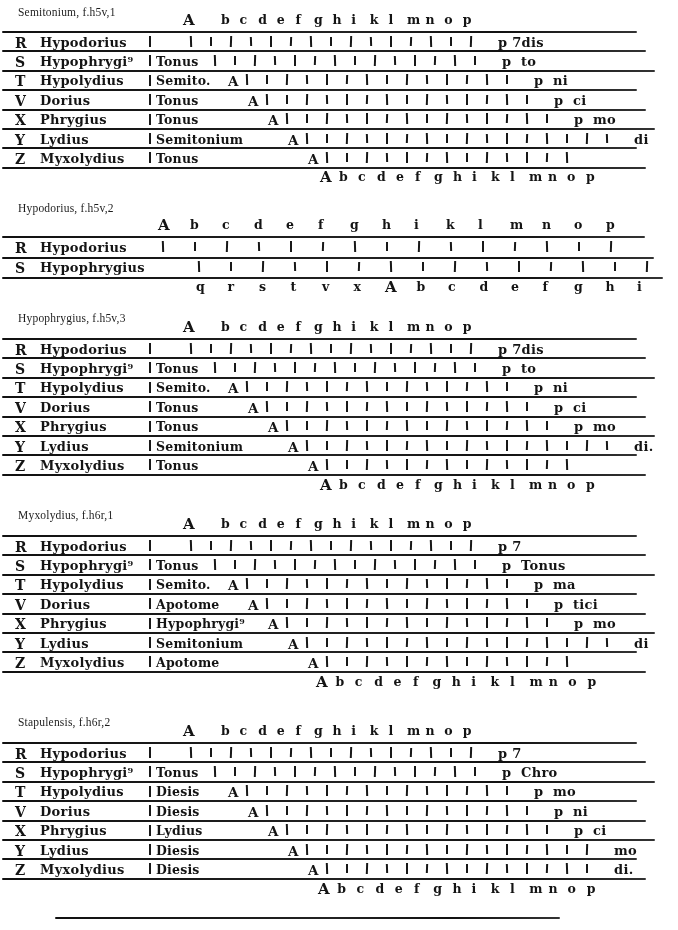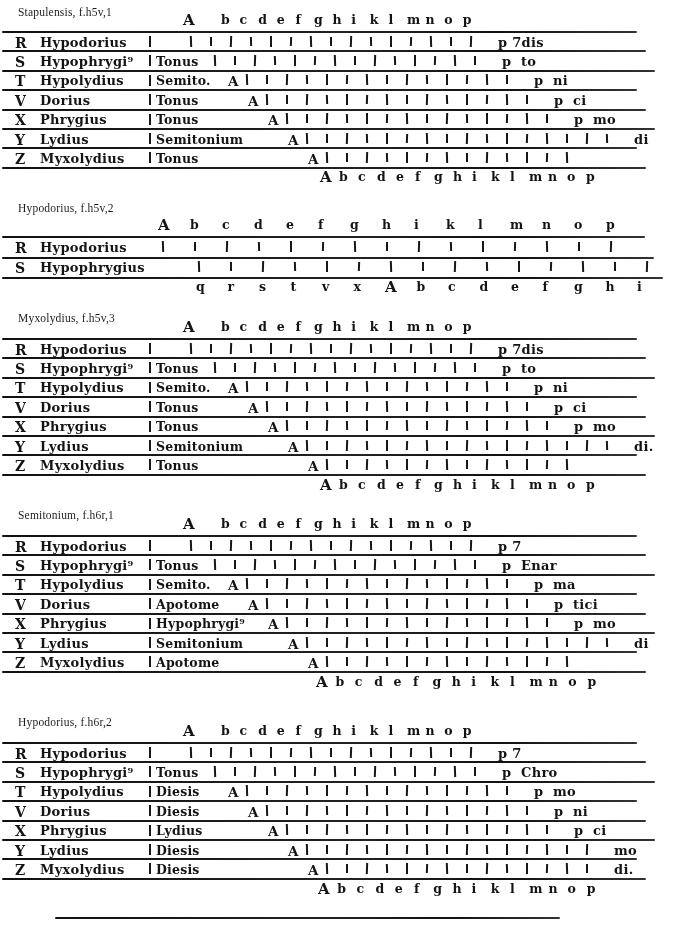--- a/index.html
+++ b/index.html
@@ -19,21 +19,21 @@
   .mode-name{font-size:13px;letter-spacing:.3px;white-space:nowrap;}
   .interval{font-size:12.5px;letter-spacing:.2px;white-space:nowrap;}
   .marker{font-size:13.5px;}
   .lbl{font-size:13px;white-space:pre;letter-spacing:.3px;}
 </style>
 </head>
 <body>
 
 <div id="page">
   <div id="sections-root">
-      <div class="abs cap" style="left: 18px; top: 6px;">Stapulensis, f.h5v,1</div>
+      <div class="abs cap" style="left: 18px; top: 6px;">Semitonium, f.h5v,1</div>
       <div class="abs bl scale-letter big" style="left: 183px; top: 13px;">A</div>
       <div class="abs bl scale-letter" style="left: 221px; top: 13px;">b</div>
       <div class="abs bl scale-letter" style="left: 239.6px; top: 13px;">c</div>
       <div class="abs bl scale-letter" style="left: 258.2px; top: 13px;">d</div>
       <div class="abs bl scale-letter" style="left: 276.8px; top: 13px;">e</div>
       <div class="abs bl scale-letter" style="left: 295.4px; top: 13px;">f</div>
       <div class="abs bl scale-letter" style="left: 314px; top: 13px;">g</div>
       <div class="abs bl scale-letter" style="left: 332.6px; top: 13px;">h</div>
       <div class="abs bl scale-letter" style="left: 351.2px; top: 13px;">i</div>
       <div class="abs bl scale-letter" style="left: 369.8px; top: 13px;">k</div>
@@ -264,21 +264,21 @@
       <div class="abs bl scale-letter" style="left: 353.5px; top: 280px;">x</div>
       <div class="abs bl scale-letter big" style="left: 385px; top: 280px;">A</div>
       <div class="abs bl scale-letter" style="left: 416.5px; top: 280px;">b</div>
       <div class="abs bl scale-letter" style="left: 448px; top: 280px;">c</div>
       <div class="abs bl scale-letter" style="left: 479.5px; top: 280px;">d</div>
       <div class="abs bl scale-letter" style="left: 511px; top: 280px;">e</div>
       <div class="abs bl scale-letter" style="left: 542.5px; top: 280px;">f</div>
       <div class="abs bl scale-letter" style="left: 574px; top: 280px;">g</div>
       <div class="abs bl scale-letter" style="left: 605.5px; top: 280px;">h</div>
       <div class="abs bl scale-letter" style="left: 637px; top: 280px;">i</div>
-      <div class="abs cap" style="left: 18px; top: 312px;">Myxolydius, f.h5v,3</div>
+      <div class="abs cap" style="left: 18px; top: 312px;">Hypophrygius, f.h5v,3</div>
       <div class="abs bl scale-letter big" style="left: 183px; top: 320px;">A</div>
       <div class="abs bl scale-letter" style="left: 221px; top: 320px;">b</div>
       <div class="abs bl scale-letter" style="left: 239.6px; top: 320px;">c</div>
       <div class="abs bl scale-letter" style="left: 258.2px; top: 320px;">d</div>
       <div class="abs bl scale-letter" style="left: 276.8px; top: 320px;">e</div>
       <div class="abs bl scale-letter" style="left: 295.4px; top: 320px;">f</div>
       <div class="abs bl scale-letter" style="left: 314px; top: 320px;">g</div>
       <div class="abs bl scale-letter" style="left: 332.6px; top: 320px;">h</div>
       <div class="abs bl scale-letter" style="left: 351.2px; top: 320px;">i</div>
       <div class="abs bl scale-letter" style="left: 369.8px; top: 320px;">k</div>
@@ -441,21 +441,21 @@
       <div class="abs bl scale-letter" style="left: 415px; top: 478px;">f</div>
       <div class="abs bl scale-letter" style="left: 434px; top: 478px;">g</div>
       <div class="abs bl scale-letter" style="left: 453px; top: 478px;">h</div>
       <div class="abs bl scale-letter" style="left: 472px; top: 478px;">i</div>
       <div class="abs bl scale-letter" style="left: 491px; top: 478px;">k</div>
       <div class="abs bl scale-letter" style="left: 510px; top: 478px;">l</div>
       <div class="abs bl scale-letter" style="left: 529px; top: 478px;">m</div>
       <div class="abs bl scale-letter" style="left: 548px; top: 478px;">n</div>
       <div class="abs bl scale-letter" style="left: 567px; top: 478px;">o</div>
       <div class="abs bl scale-letter" style="left: 586px; top: 478px;">p</div>
-      <div class="abs cap" style="left: 18px; top: 509px;">Semitonium, f.h6r,1</div>
+      <div class="abs cap" style="left: 18px; top: 509px;">Myxolydius, f.h6r,1</div>
       <div class="abs bl scale-letter big" style="left: 183px; top: 517px;">A</div>
       <div class="abs bl scale-letter" style="left: 221px; top: 517px;">b</div>
       <div class="abs bl scale-letter" style="left: 239.6px; top: 517px;">c</div>
       <div class="abs bl scale-letter" style="left: 258.2px; top: 517px;">d</div>
       <div class="abs bl scale-letter" style="left: 276.8px; top: 517px;">e</div>
       <div class="abs bl scale-letter" style="left: 295.4px; top: 517px;">f</div>
       <div class="abs bl scale-letter" style="left: 314px; top: 517px;">g</div>
       <div class="abs bl scale-letter" style="left: 332.6px; top: 517px;">h</div>
       <div class="abs bl scale-letter" style="left: 351.2px; top: 517px;">i</div>
       <div class="abs bl scale-letter" style="left: 369.8px; top: 517px;">k</div>
@@ -502,21 +502,21 @@
       <div class="tick" style="left: 294px; top: 558.9px; height: 11px; transform: rotate(0deg);"></div>
       <div class="tick" style="left: 314px; top: 559.9px; height: 9px; transform: rotate(2deg);"></div>
       <div class="tick" style="left: 334px; top: 558.9px; height: 11px; transform: rotate(-2deg);"></div>
       <div class="tick" style="left: 354px; top: 559.9px; height: 9px; transform: rotate(0deg);"></div>
       <div class="tick" style="left: 374px; top: 558.9px; height: 11px; transform: rotate(2deg);"></div>
       <div class="tick" style="left: 394px; top: 559.9px; height: 9px; transform: rotate(-2deg);"></div>
       <div class="tick" style="left: 414px; top: 558.9px; height: 11px; transform: rotate(0deg);"></div>
       <div class="tick" style="left: 434px; top: 559.9px; height: 9px; transform: rotate(2deg);"></div>
       <div class="tick" style="left: 454px; top: 558.9px; height: 11px; transform: rotate(-2deg);"></div>
       <div class="tick" style="left: 474px; top: 559.9px; height: 9px; transform: rotate(0deg);"></div>
-      <div class="abs bl lbl" style="left: 502px; top: 557.9px;">p  Enar</div>
+      <div class="abs bl lbl" style="left: 502px; top: 557.9px;">p  Tonus</div>
       <div class="abs bl idx" style="left: 15px; top: 577.3px;">T</div>
       <div class="abs bl mode-name" style="left: 40px; top: 577.3px;">Hypolydius</div>
       <div class="tick" style="left: 149px; top: 578.8px; height: 11px;"></div>
       <div class="abs bl interval" style="left: 156px; top: 577.3px;">Semito.</div>
       <div class="abs bl marker" style="left: 228px; top: 577.3px;">A</div>
       <div class="tick" style="left: 246px; top: 578.3px; height: 11px; transform: rotate(-2deg);"></div>
       <div class="tick" style="left: 266px; top: 579.3px; height: 9px; transform: rotate(0deg);"></div>
       <div class="tick" style="left: 286px; top: 578.3px; height: 11px; transform: rotate(2deg);"></div>
       <div class="tick" style="left: 306px; top: 579.3px; height: 9px; transform: rotate(-2deg);"></div>
       <div class="tick" style="left: 326px; top: 578.3px; height: 11px; transform: rotate(0deg);"></div>
@@ -618,21 +618,21 @@
       <div class="abs bl scale-letter" style="left: 413px; top: 675px;">f</div>
       <div class="abs bl scale-letter" style="left: 432.4px; top: 675px;">g</div>
       <div class="abs bl scale-letter" style="left: 451.8px; top: 675px;">h</div>
       <div class="abs bl scale-letter" style="left: 471.2px; top: 675px;">i</div>
       <div class="abs bl scale-letter" style="left: 490.6px; top: 675px;">k</div>
       <div class="abs bl scale-letter" style="left: 510px; top: 675px;">l</div>
       <div class="abs bl scale-letter" style="left: 529.4px; top: 675px;">m</div>
       <div class="abs bl scale-letter" style="left: 548.8px; top: 675px;">n</div>
       <div class="abs bl scale-letter" style="left: 568.2px; top: 675px;">o</div>
       <div class="abs bl scale-letter" style="left: 587.6px; top: 675px;">p</div>
-      <div class="abs cap" style="left: 18px; top: 716px;">Hypodorius, f.h6r,2</div>
+      <div class="abs cap" style="left: 18px; top: 716px;">Stapulensis, f.h6r,2</div>
       <div class="abs bl scale-letter big" style="left: 183px; top: 724px;">A</div>
       <div class="abs bl scale-letter" style="left: 221px; top: 724px;">b</div>
       <div class="abs bl scale-letter" style="left: 239.6px; top: 724px;">c</div>
       <div class="abs bl scale-letter" style="left: 258.2px; top: 724px;">d</div>
       <div class="abs bl scale-letter" style="left: 276.8px; top: 724px;">e</div>
       <div class="abs bl scale-letter" style="left: 295.4px; top: 724px;">f</div>
       <div class="abs bl scale-letter" style="left: 314px; top: 724px;">g</div>
       <div class="abs bl scale-letter" style="left: 332.6px; top: 724px;">h</div>
       <div class="abs bl scale-letter" style="left: 351.2px; top: 724px;">i</div>
       <div class="abs bl scale-letter" style="left: 369.8px; top: 724px;">k</div>

